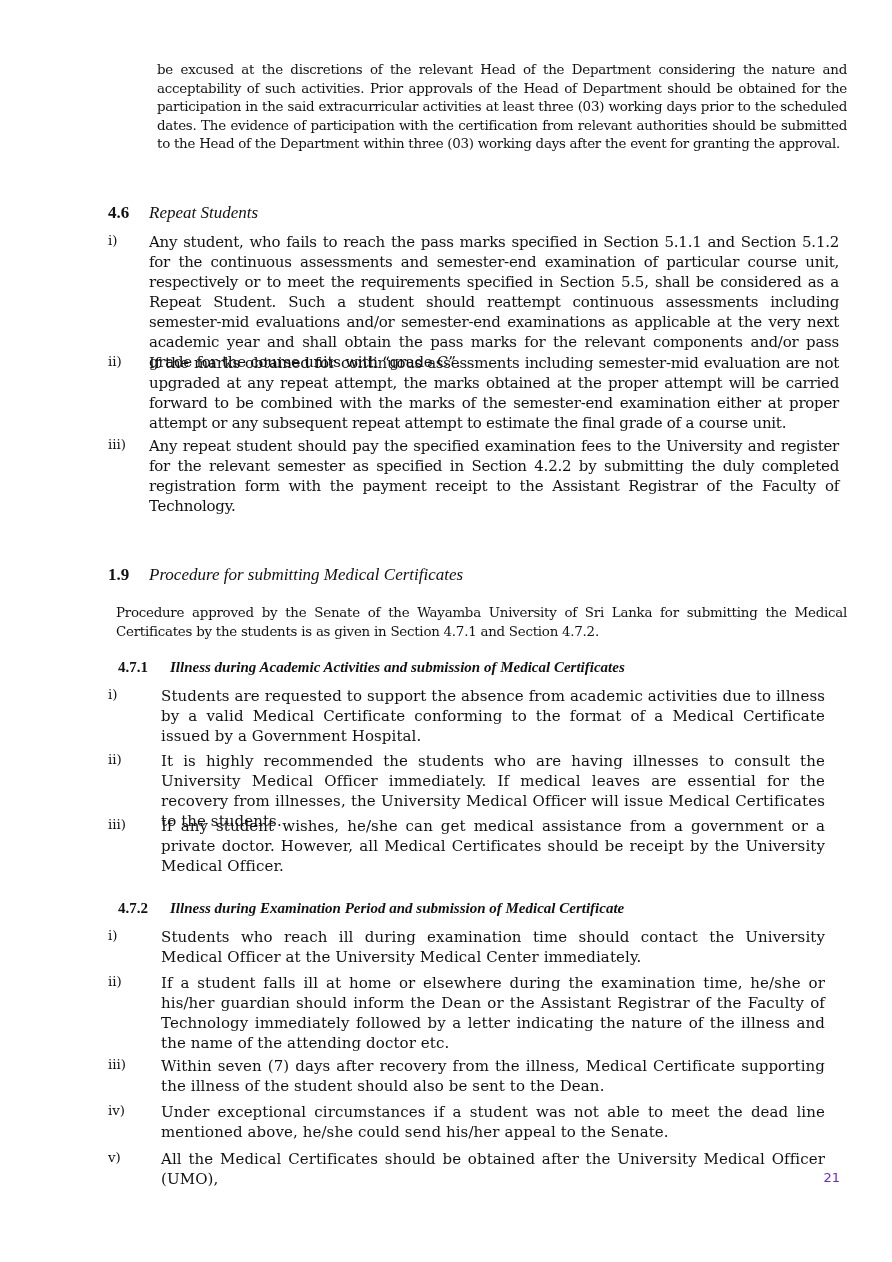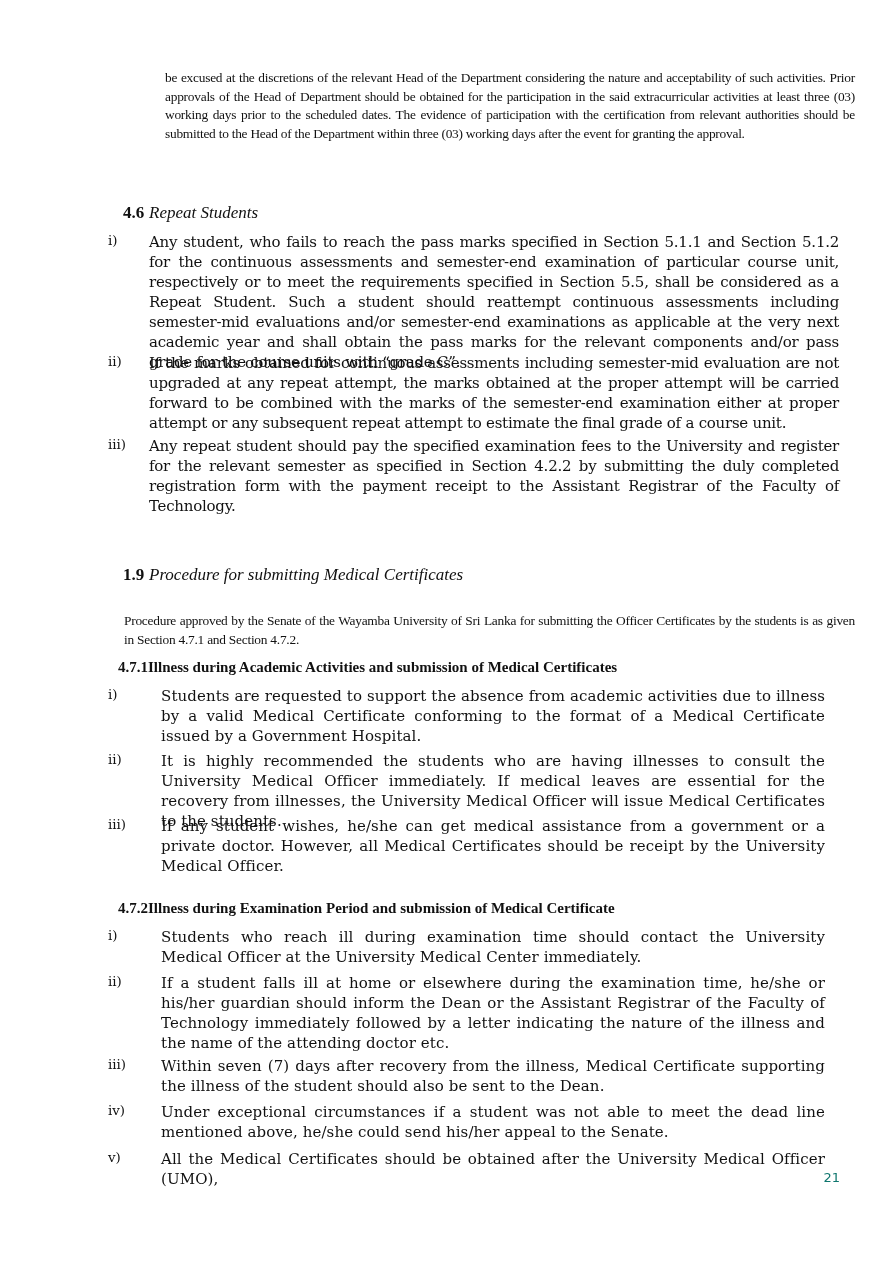--- a/index.html
+++ b/index.html
@@ -8,57 +8,56 @@
       font-family: "DejaVu Serif", "Liberation Serif", serif;
       color: #111111;
     }
     .page { position: absolute; left: 0; top: 0; width: 892px; height: 1262px; }
     .p {
       position: absolute;
       font-size: 13.4px;
       line-height: 18.6px;
       text-align: justify;
       letter-spacing: -0.25px;
-      margin: 16px;
-      font-family: Liberation Serif, serif;
+      margin: 8px;
     }
     .cont { left: 149px; width: 690px; top: 53px; }
     .h2 {
       position: absolute; font-family: "Liberation Serif", serif; font-size: 17px;
       font-weight: normal; margin: 0; line-height: 20px;
     }
-    .h2 .num { position: absolute; left: 15px; font-weight: bold; text-align: right; }
+    .h2 .num { position: absolute; left: 0; font-weight: bold; text-align: right; }
     .h2 .txt { position: absolute; left: 41px; white-space: nowrap; font-style: italic; }
     .h3 {
       position: absolute; font-family: "Liberation Serif", serif; font-size: 15px;
       font-weight: bold; margin: 0; line-height: 18px;
     }
     .h3 .num { position: absolute; left: 10px; }
-    .h3 .txt { position: absolute; left: 40px; white-space: nowrap; }
+    .h3 .txt { position: absolute; left: 62px; white-space: nowrap; font-style: italic; }
     .item { position: absolute; }
     .item .marker {
       position: absolute; left: 0; top: 0;
       font-size: 13.4px; line-height: 18.6px;
     }
     .item .body {
       position: absolute; top: 0;
       font-size: 15px; line-height: 20px;
       text-align: justify; letter-spacing: -0.25px; margin: 0;
     }
     .s46 .body { left: 41px; width: 690px; }
     .s47 .body { left: 53px; width: 664px; letter-spacing: 0.1px; }
     .nb {
       position: absolute; left: 108px; width: 731px; top: 501px;
       font-family: "Liberation Serif", serif; font-weight: bold;
       font-size: 14.6px; line-height: 19px; text-align: justify; margin: 0;
     }
     .intro { left: 108px; width: 731px; top: 596px; }
     .pagenum {
       position: absolute; right: 52px; top: 1170px;
-      font-family: "DejaVu Sans", sans-serif; font-size: 13px; color: #0f766e;
+      font-family: "DejaVu Sans", sans-serif; font-size: 13px; color: #6d28d9;
     }
   </style>
 </head>
 <body>
 
 <div class="page">
 
   <p class="p cont">be excused at the discretions of the relevant Head of the Department considering the nature and acceptability of such activities. Prior approvals of the Head of Department should be obtained for the participation in the said extracurricular activities at least three (03) working days prior to the scheduled dates. The evidence of participation with the certification from relevant authorities should be submitted to the Head of the Department within three (03) working days after the event for granting the approval.</p>
 
   <h2 class="h2" style="left:108px; top:203px; width:700px;">
@@ -78,21 +77,21 @@
     <span class="marker">iii)</span>
     <p class="body">Any repeat student should pay the specified examination fees to the University and register for the relevant semester as specified in Section 4.2.2 by submitting the duly completed registration form with the payment receipt to the Assistant Registrar of the Faculty of Technology.</p>
   </div>
 
 
   <h2 class="h2" style="left:108px; top:565px; width:700px;">
     <span class="num">1.9</span>
     <span class="txt">Procedure for submitting Medical Certificates</span>
   </h2>
 
-  <p class="p intro">Procedure approved by the Senate of the Wayamba University of Sri Lanka for submitting the Officer Certificates by the students is as given in Section 4.7.1 and Section 4.7.2.</p>
+  <p class="p intro">Procedure approved by the Senate of the Wayamba University of Sri Lanka for submitting the Medical Certificates by the students is as given in Section 4.7.1 and Section 4.7.2.</p>
 
   <h3 class="h3" style="left:108px; top:658px; width:700px;">
     <span class="num">4.7.1</span>
     <span class="txt">Illness during Academic Activities and submission of Medical Certificates</span>
   </h3>
 
   <div class="item s47" style="left:108px; top:686px;">
     <span class="marker">i)</span>
     <p class="body">Students are requested to support the absence from academic activities due to illness by a valid Medical Certificate conforming to the format of a Medical Certificate issued by a Government Hospital.</p>
   </div>

